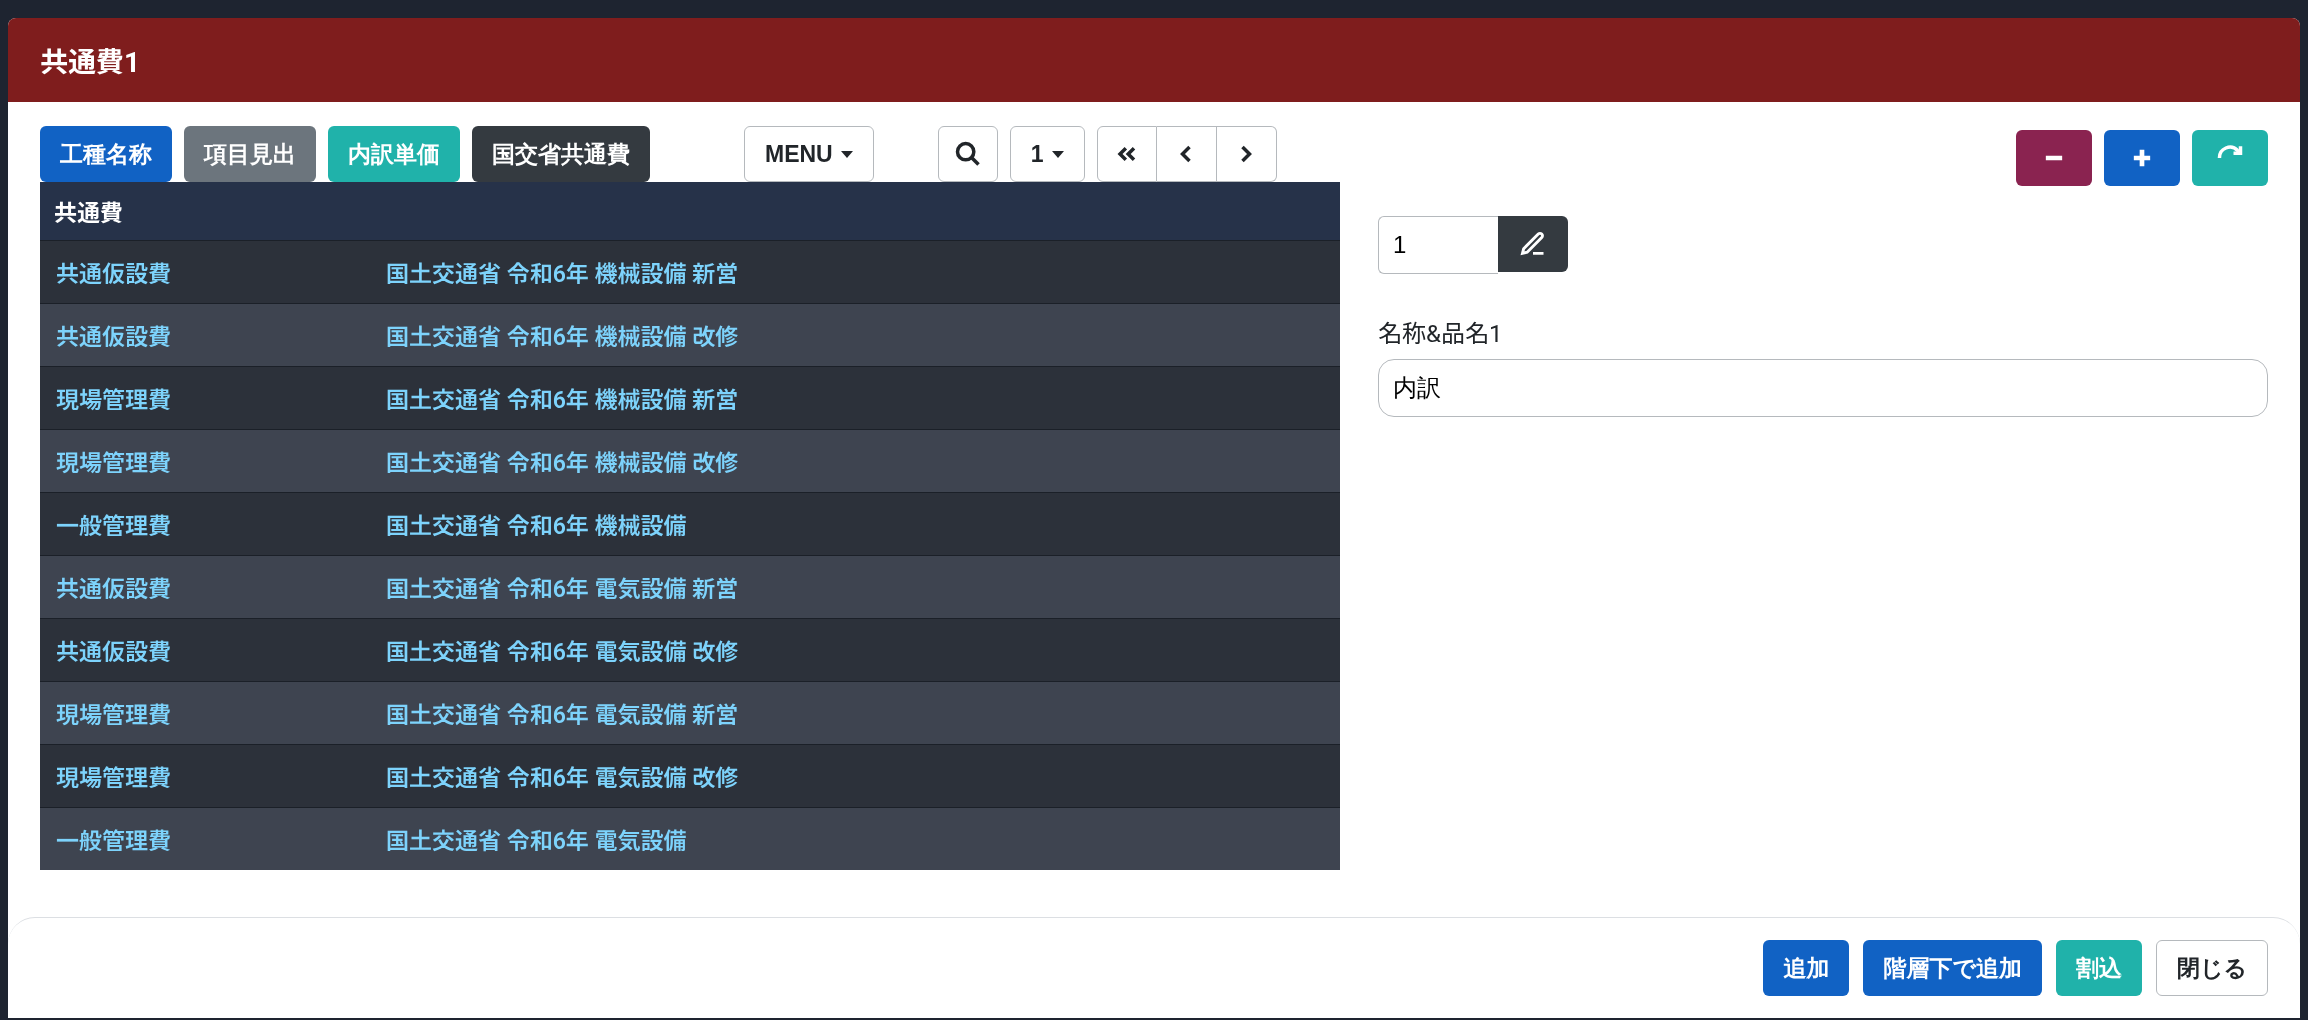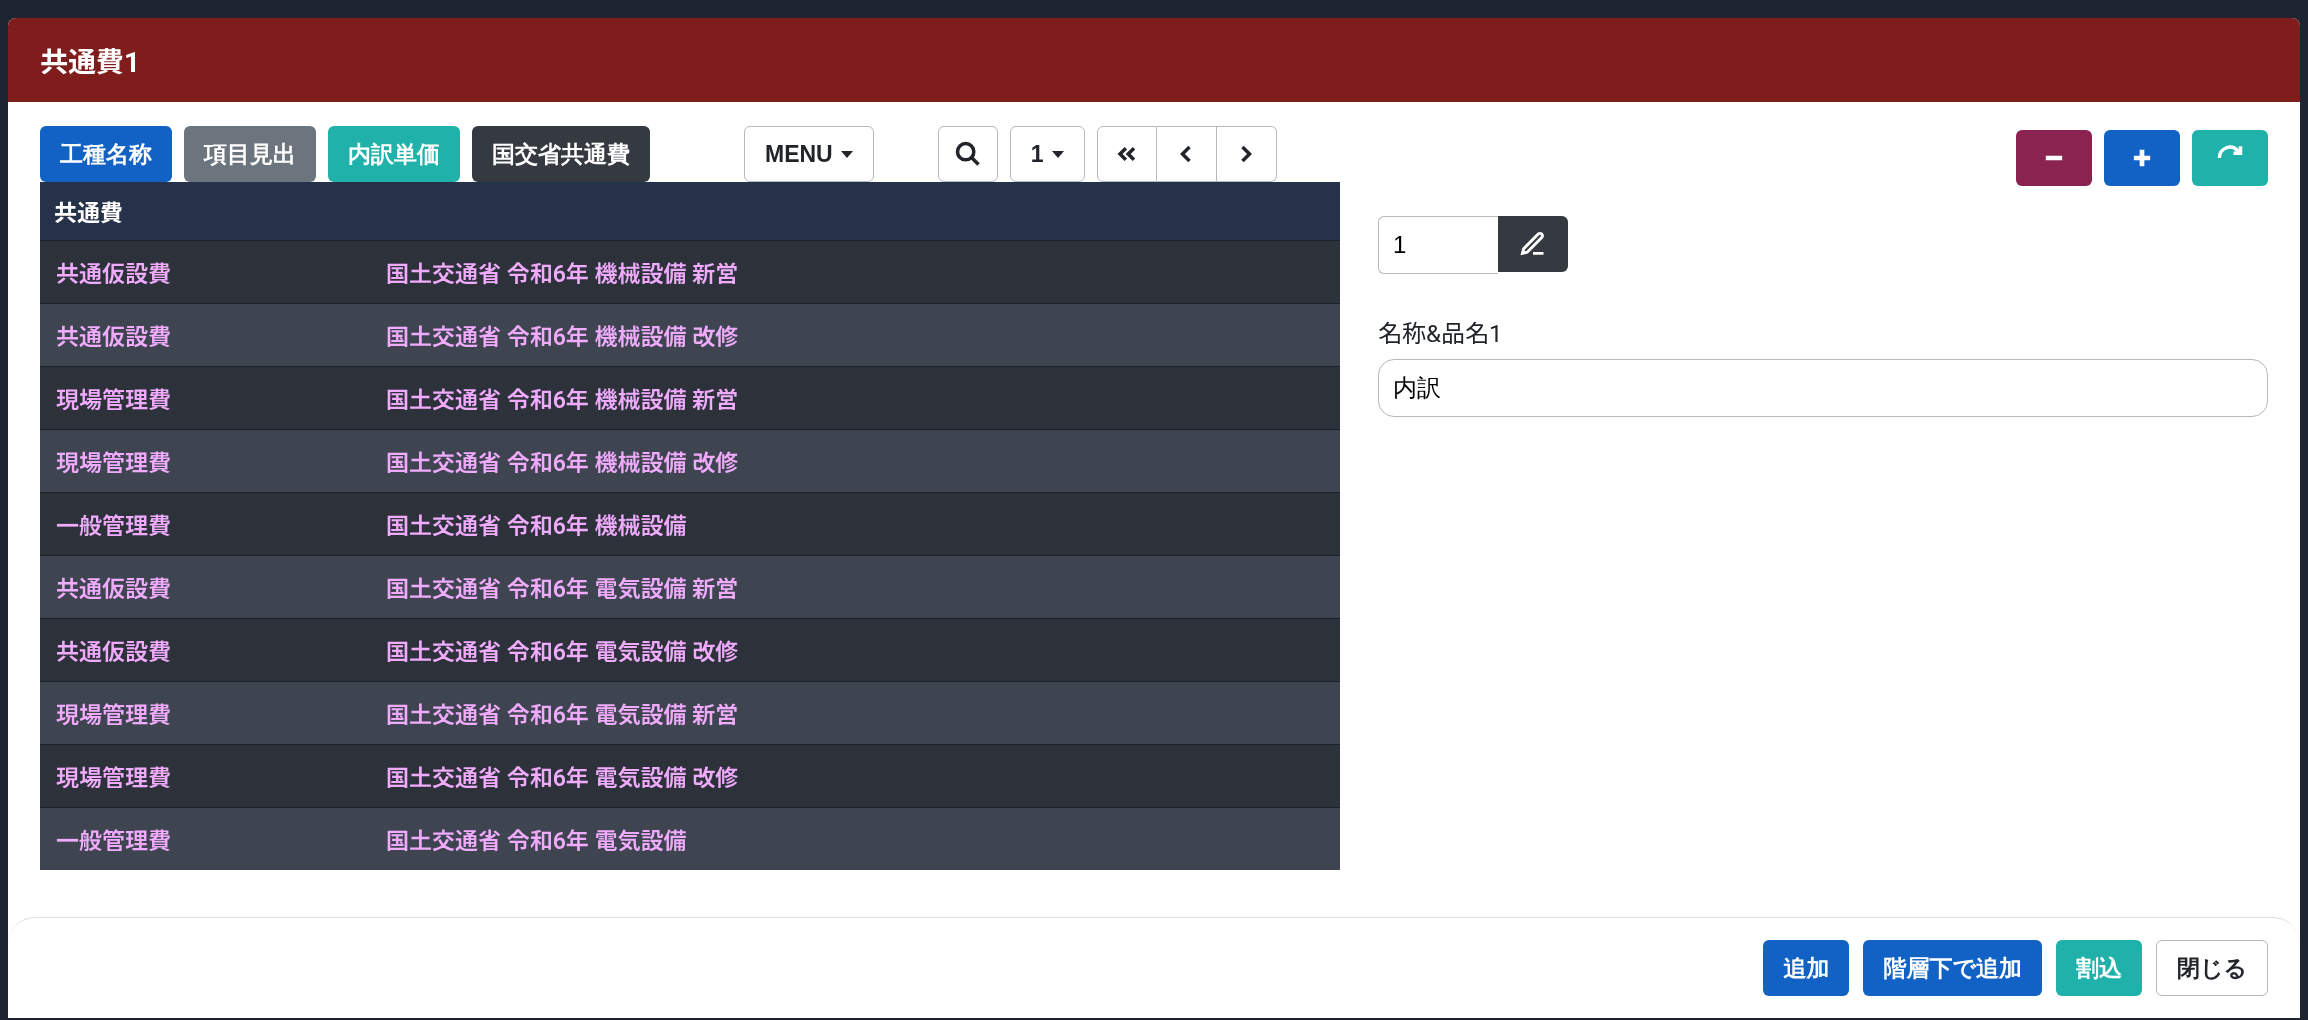--- a/index.html
+++ b/index.html
@@ -76,21 +76,21 @@
   .btn-group .btn { border-radius:0; border-left-width:0; }
   .btn-group .btn:first-child { border-radius:6px 0 0 6px; border-left-width:1.5px; }
   .btn-group .btn:last-child  { border-radius:0 6px 6px 0; }
 
   .table-wrap { }
   .group-header{
     background:#263249; color:#fff; font-weight:700; font-size:23px;
     padding:12px 14px;
   }
   .trow{
-    display:flex; color:#f0abfc; font-weight:600; font-size:23px;
+    display:flex; color:#7dd3fc; font-weight:600; font-size:23px;
     border-top:1px solid #1b2028;
   }
   .trow.odd  { background:#2c313a; }
   .trow.even { background:#3e4450; }
   .tcell-a{ flex:0 0 330px; padding:14px 16px; }
   .tcell-b{ flex:1;       padding:14px 16px; }
 
   .form-label{ font-size:24px; color:#212529; margin-bottom:10px; display:block;}
   .inline-group{ display:flex; }
   .text-input{

